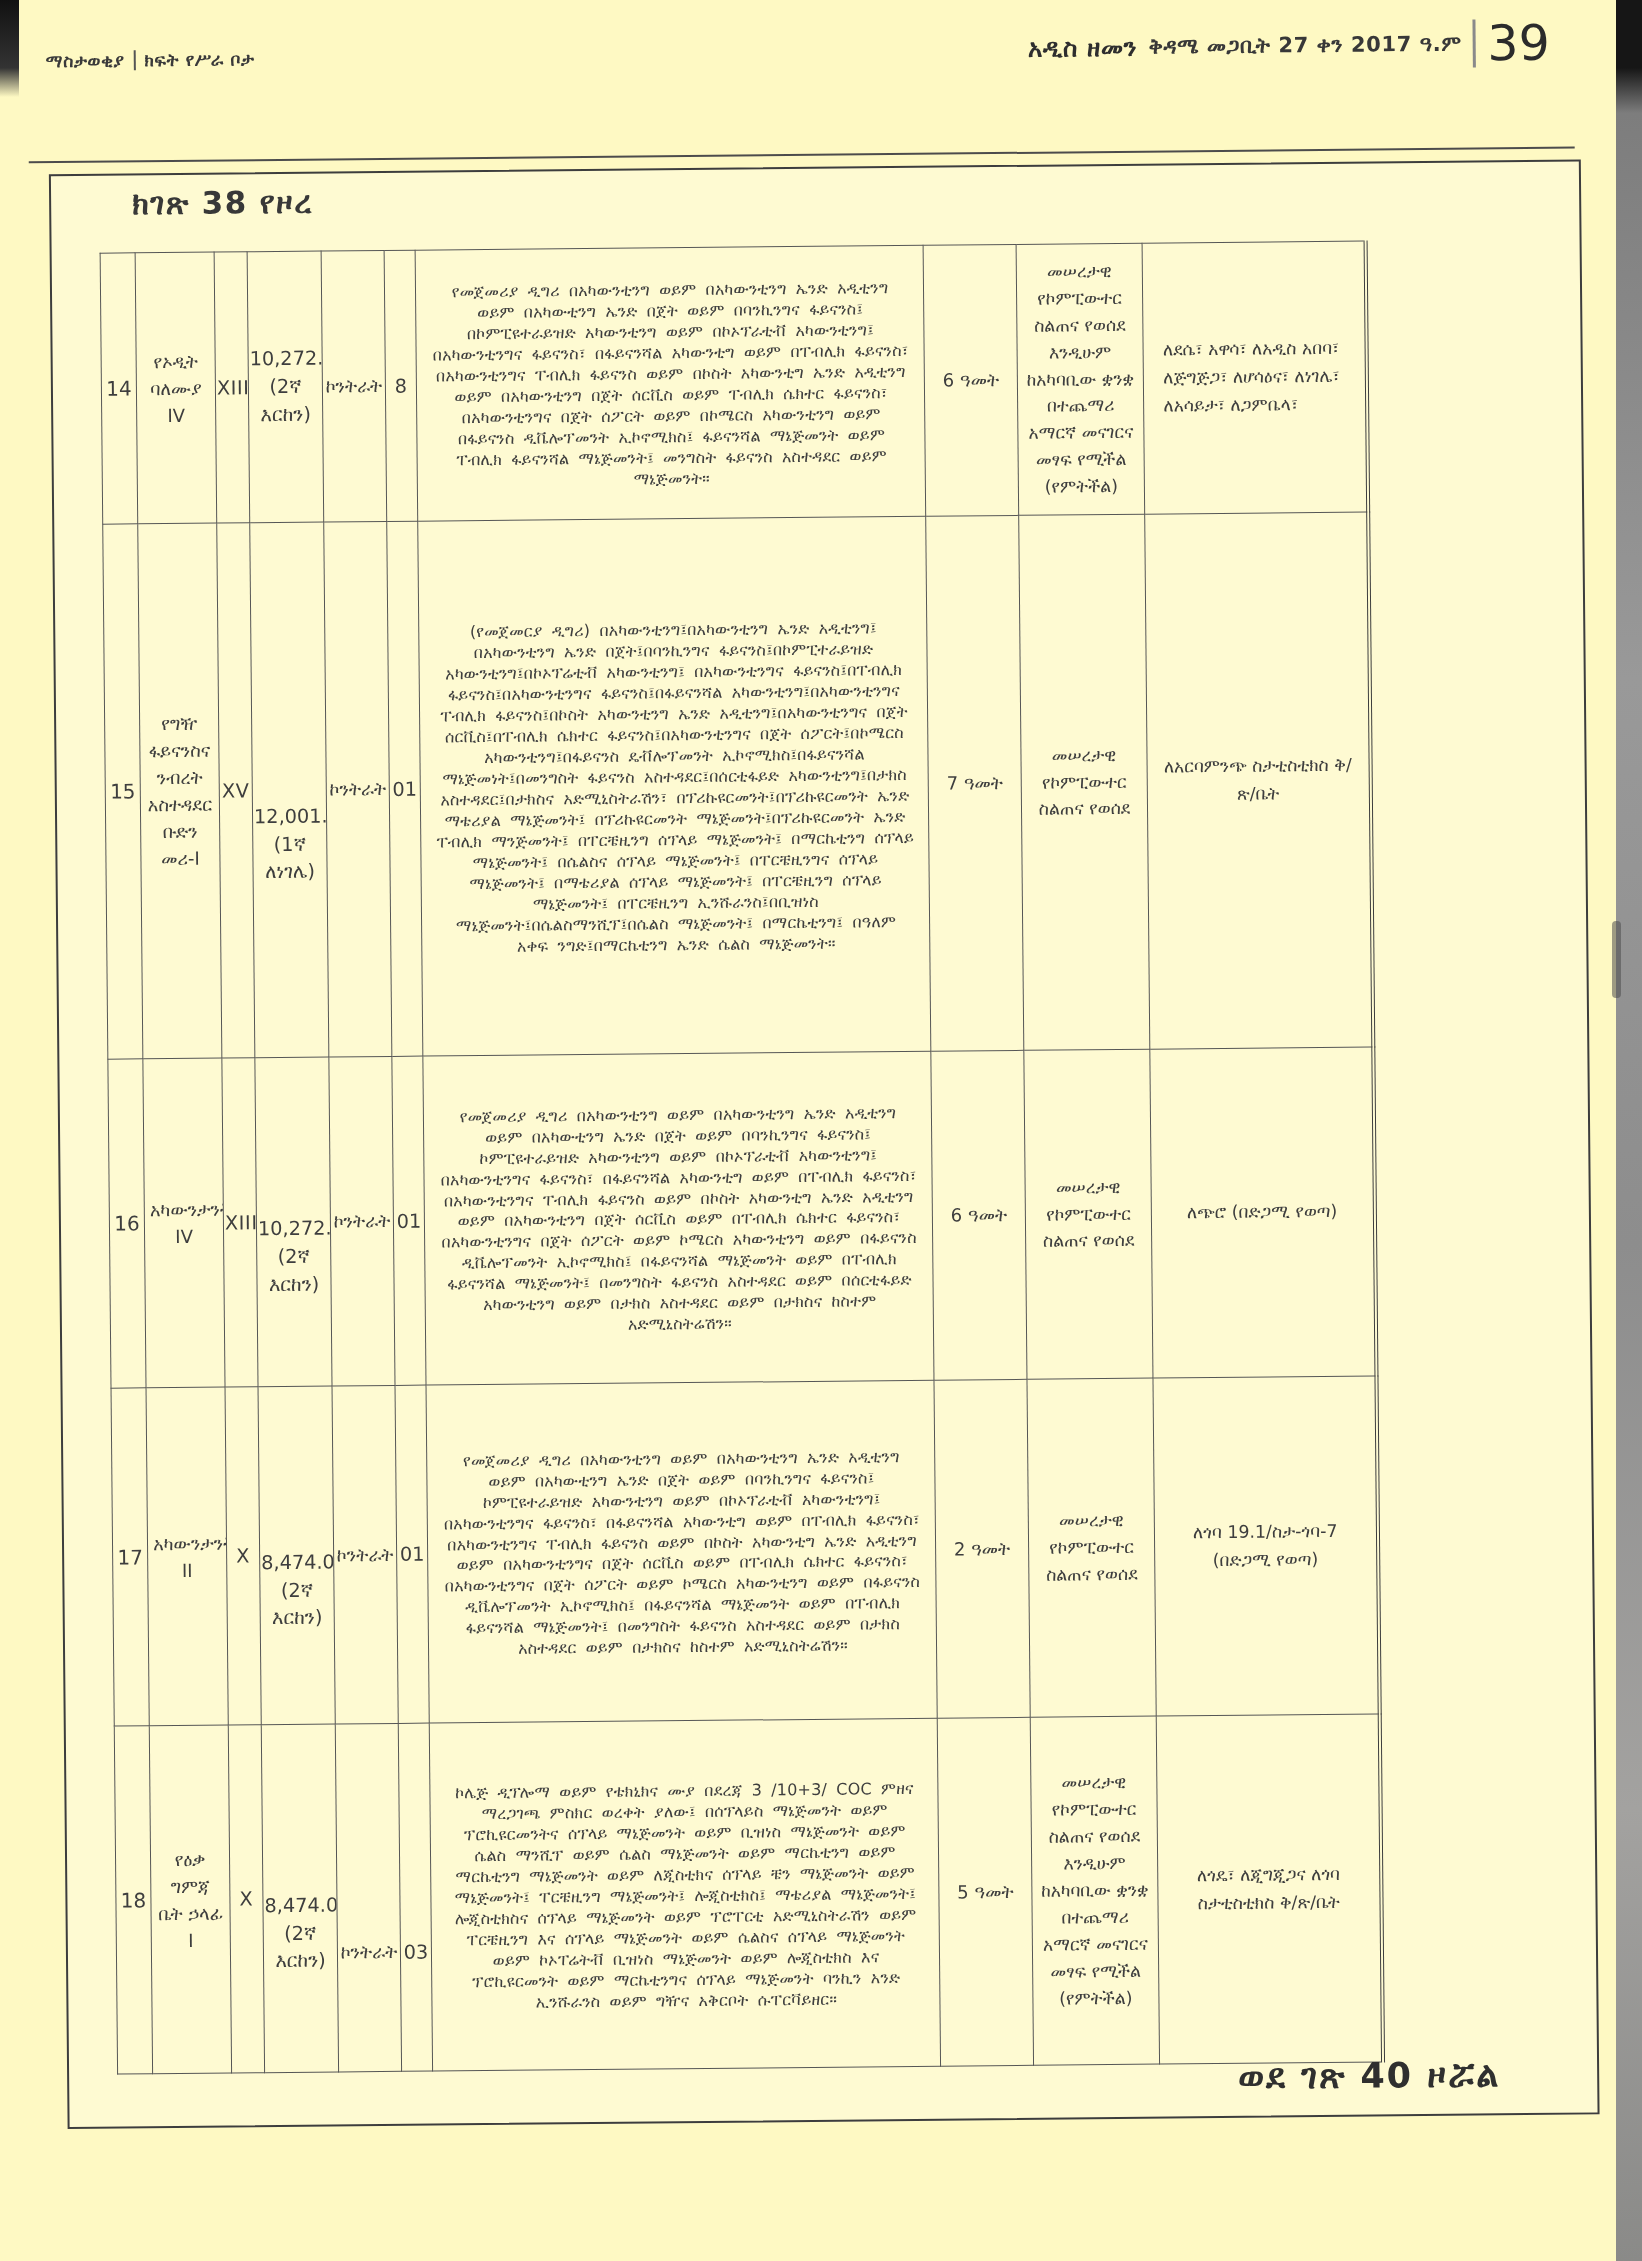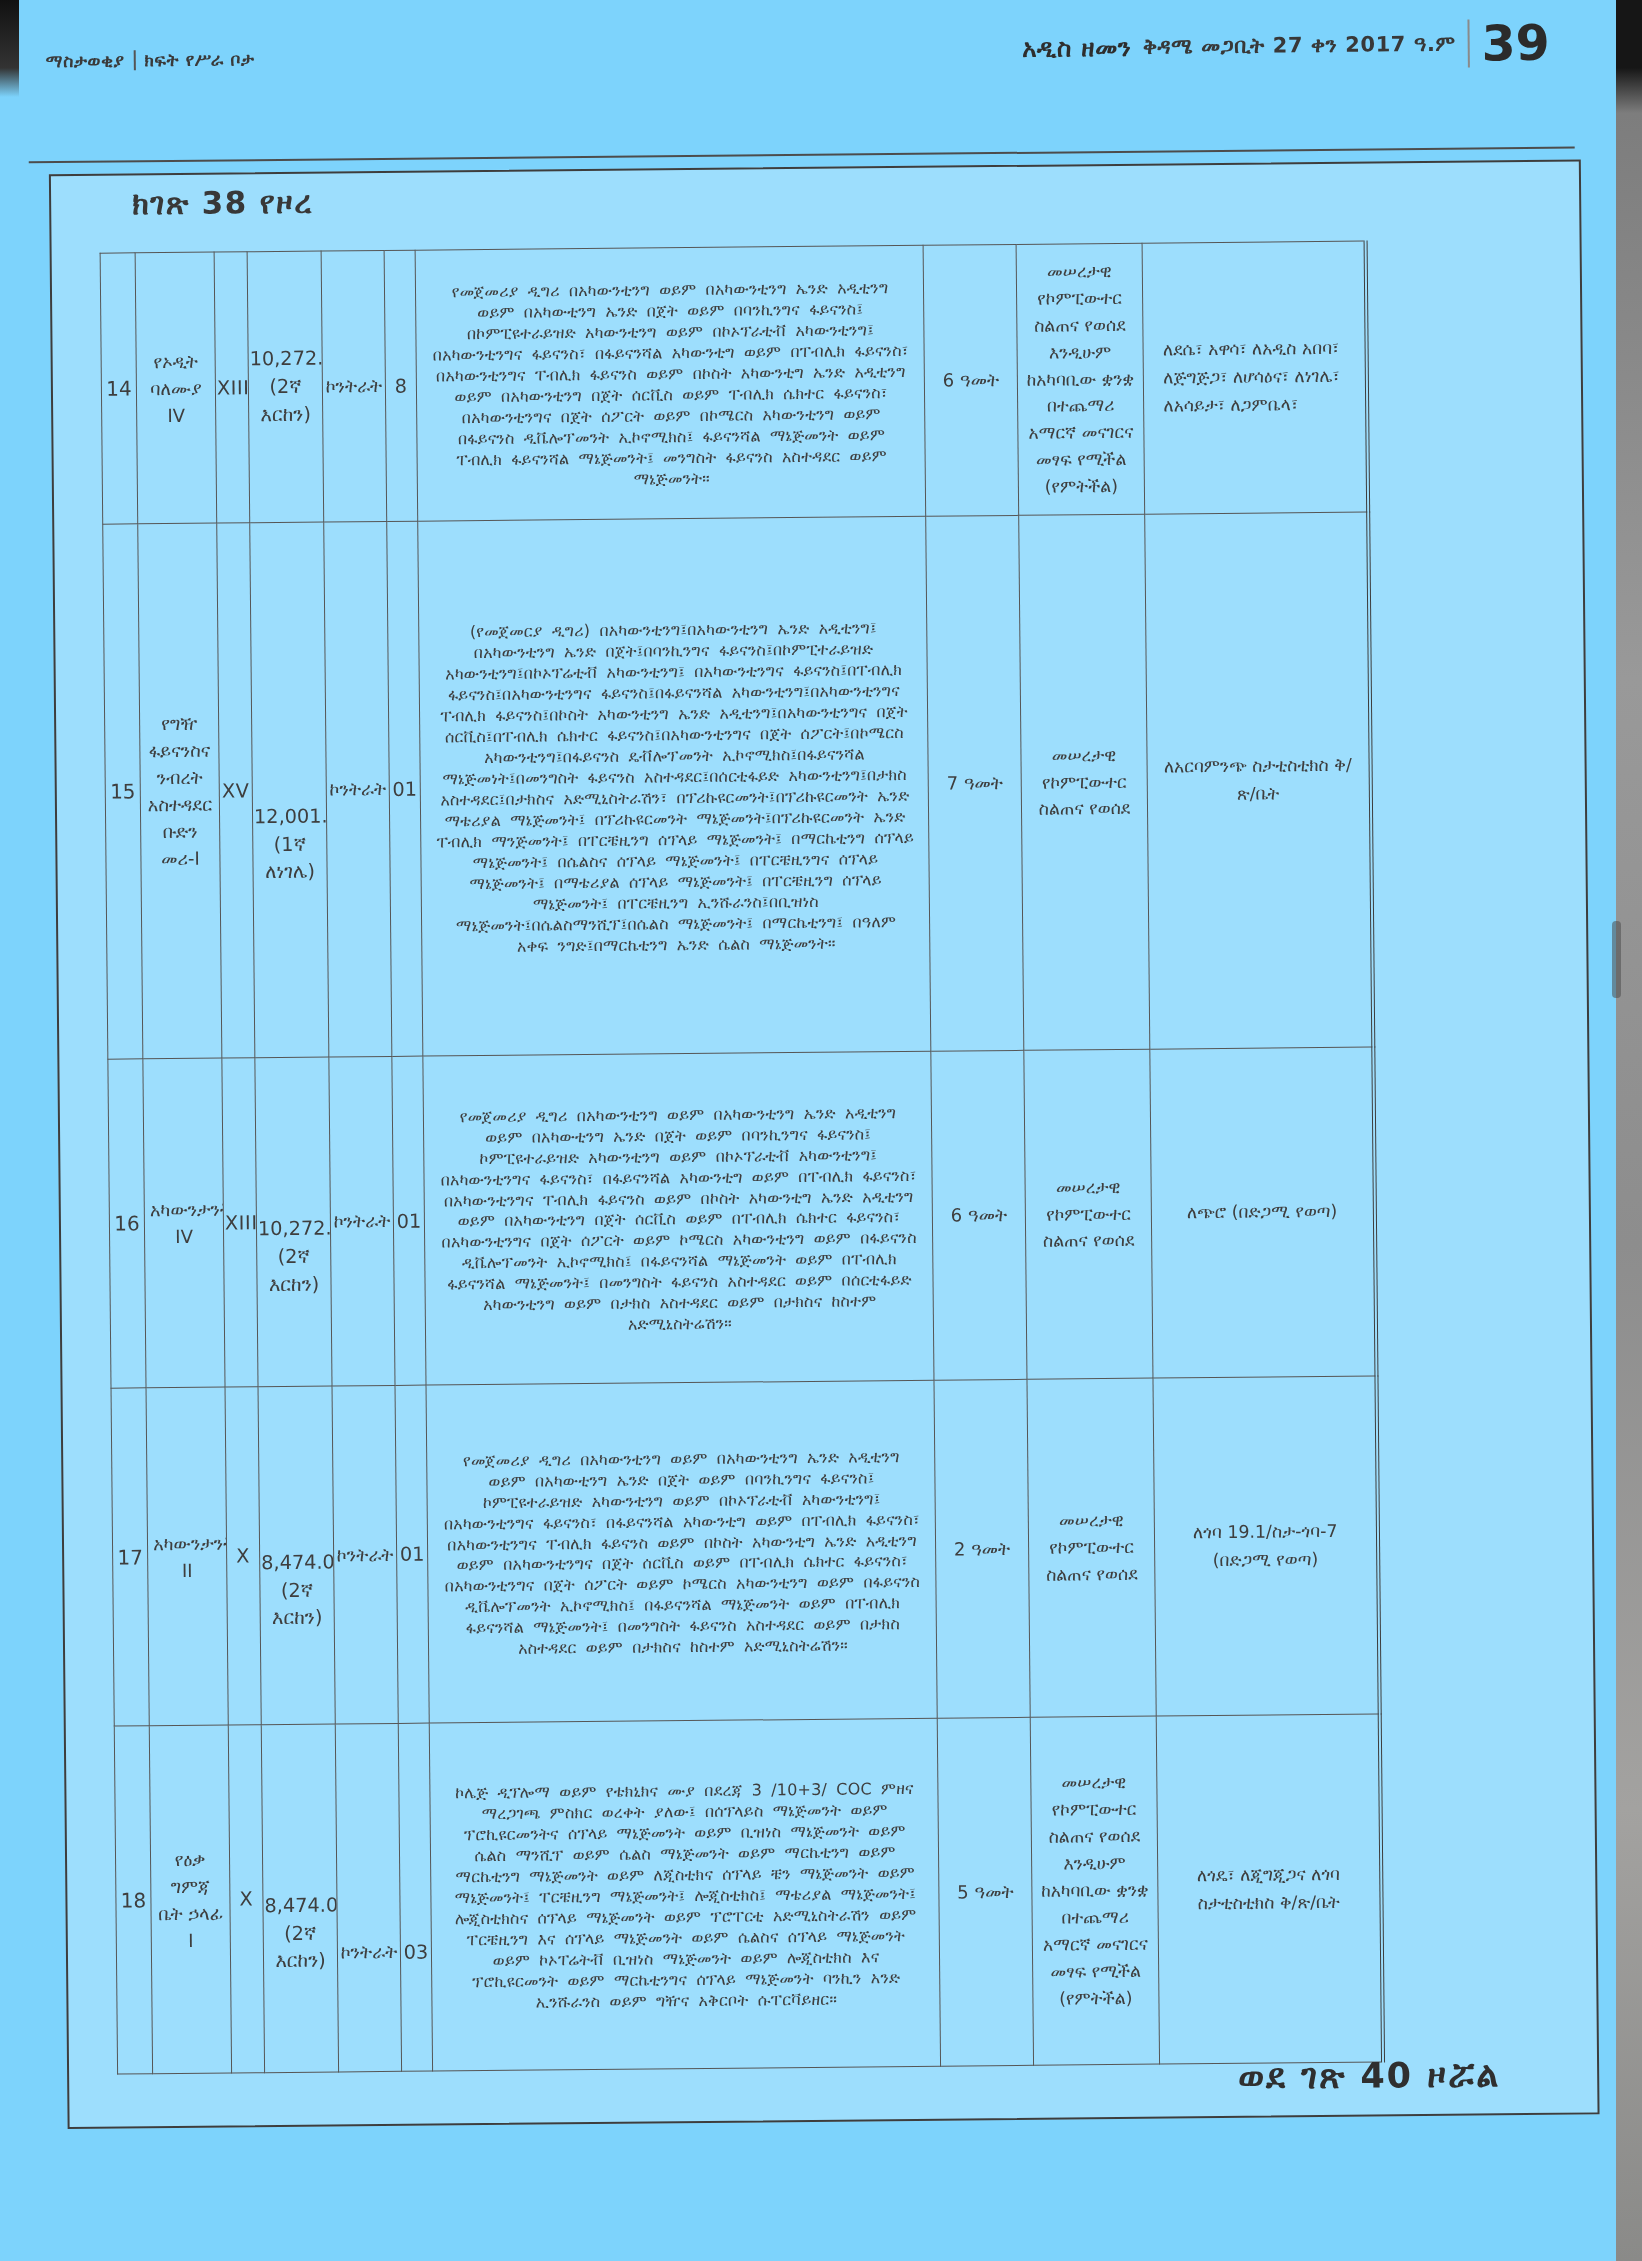--- a/index.html
+++ b/index.html
@@ -4,21 +4,21 @@
 <style>
   html,body{margin:0;padding:0;}
   body{
     width:1643px;height:2261px;
     background:#e8e7e3;
     font-family:"DejaVu Sans",sans-serif;
     overflow:hidden;position:relative;
   }
   .page{
     position:absolute;inset:0;
-    background:#7dd3fc;
+    background:#fef9c3;
   }
   
   .edge-band-right{
     position:absolute;top:0;right:0;width:27px;height:2261px;
     background:linear-gradient(180deg,#161616 0%,#161616 3%,#7d7d7d 5%,#999 30%,#8d8d8d 55%,#a3a2a0 80%,#8a8a88 100%);
   }
   .corner-mark-topleft{
     position:absolute;top:0;left:0;width:19.3px;height:97px;
     background:linear-gradient(180deg,#111 0%,#333 70%,rgba(60,60,60,0) 100%);
   }
@@ -39,21 +39,21 @@
     display:flex;align-items:center;gap:9px;
   }
   .hdr-left .vbar{display:inline-block;width:1.9px;height:19.3px;background:#555;}
   .hdr-right{
     position:absolute;left:921px;top:24.5px;width:638px;
     display:flex;align-items:center;justify-content:flex-end;gap:11.6px;
   }
   .masthead{font-size:24.5px;font-weight:bold;color:#2e2e2e;letter-spacing:0.6px;}
   .dateline{font-size:21px;font-weight:600;color:#383838;letter-spacing:0.6px;}
   .pagenum-bar{width:2.6px;height:48px;background:#8a8a8a;}
-  .pagenum{font-size:49px;font-weight:bold;color:#2b2b2b;line-height:1;}
+  .pagenum{font-size:49px;font-weight:normal;color:#2b2b2b;line-height:1;}
   .hdr-rule{
     position:absolute;left:37px;top:153px;width:1546px;height:1.9px;background:#4c4c4c;
   }
   
   .box{
     position:absolute;left:57px;top:166px;width:1528px;height:1951px;
     border:2.6px solid #3d3d3d;
     background:rgba(255,255,255,0.25);
   }
   .continued-title{

